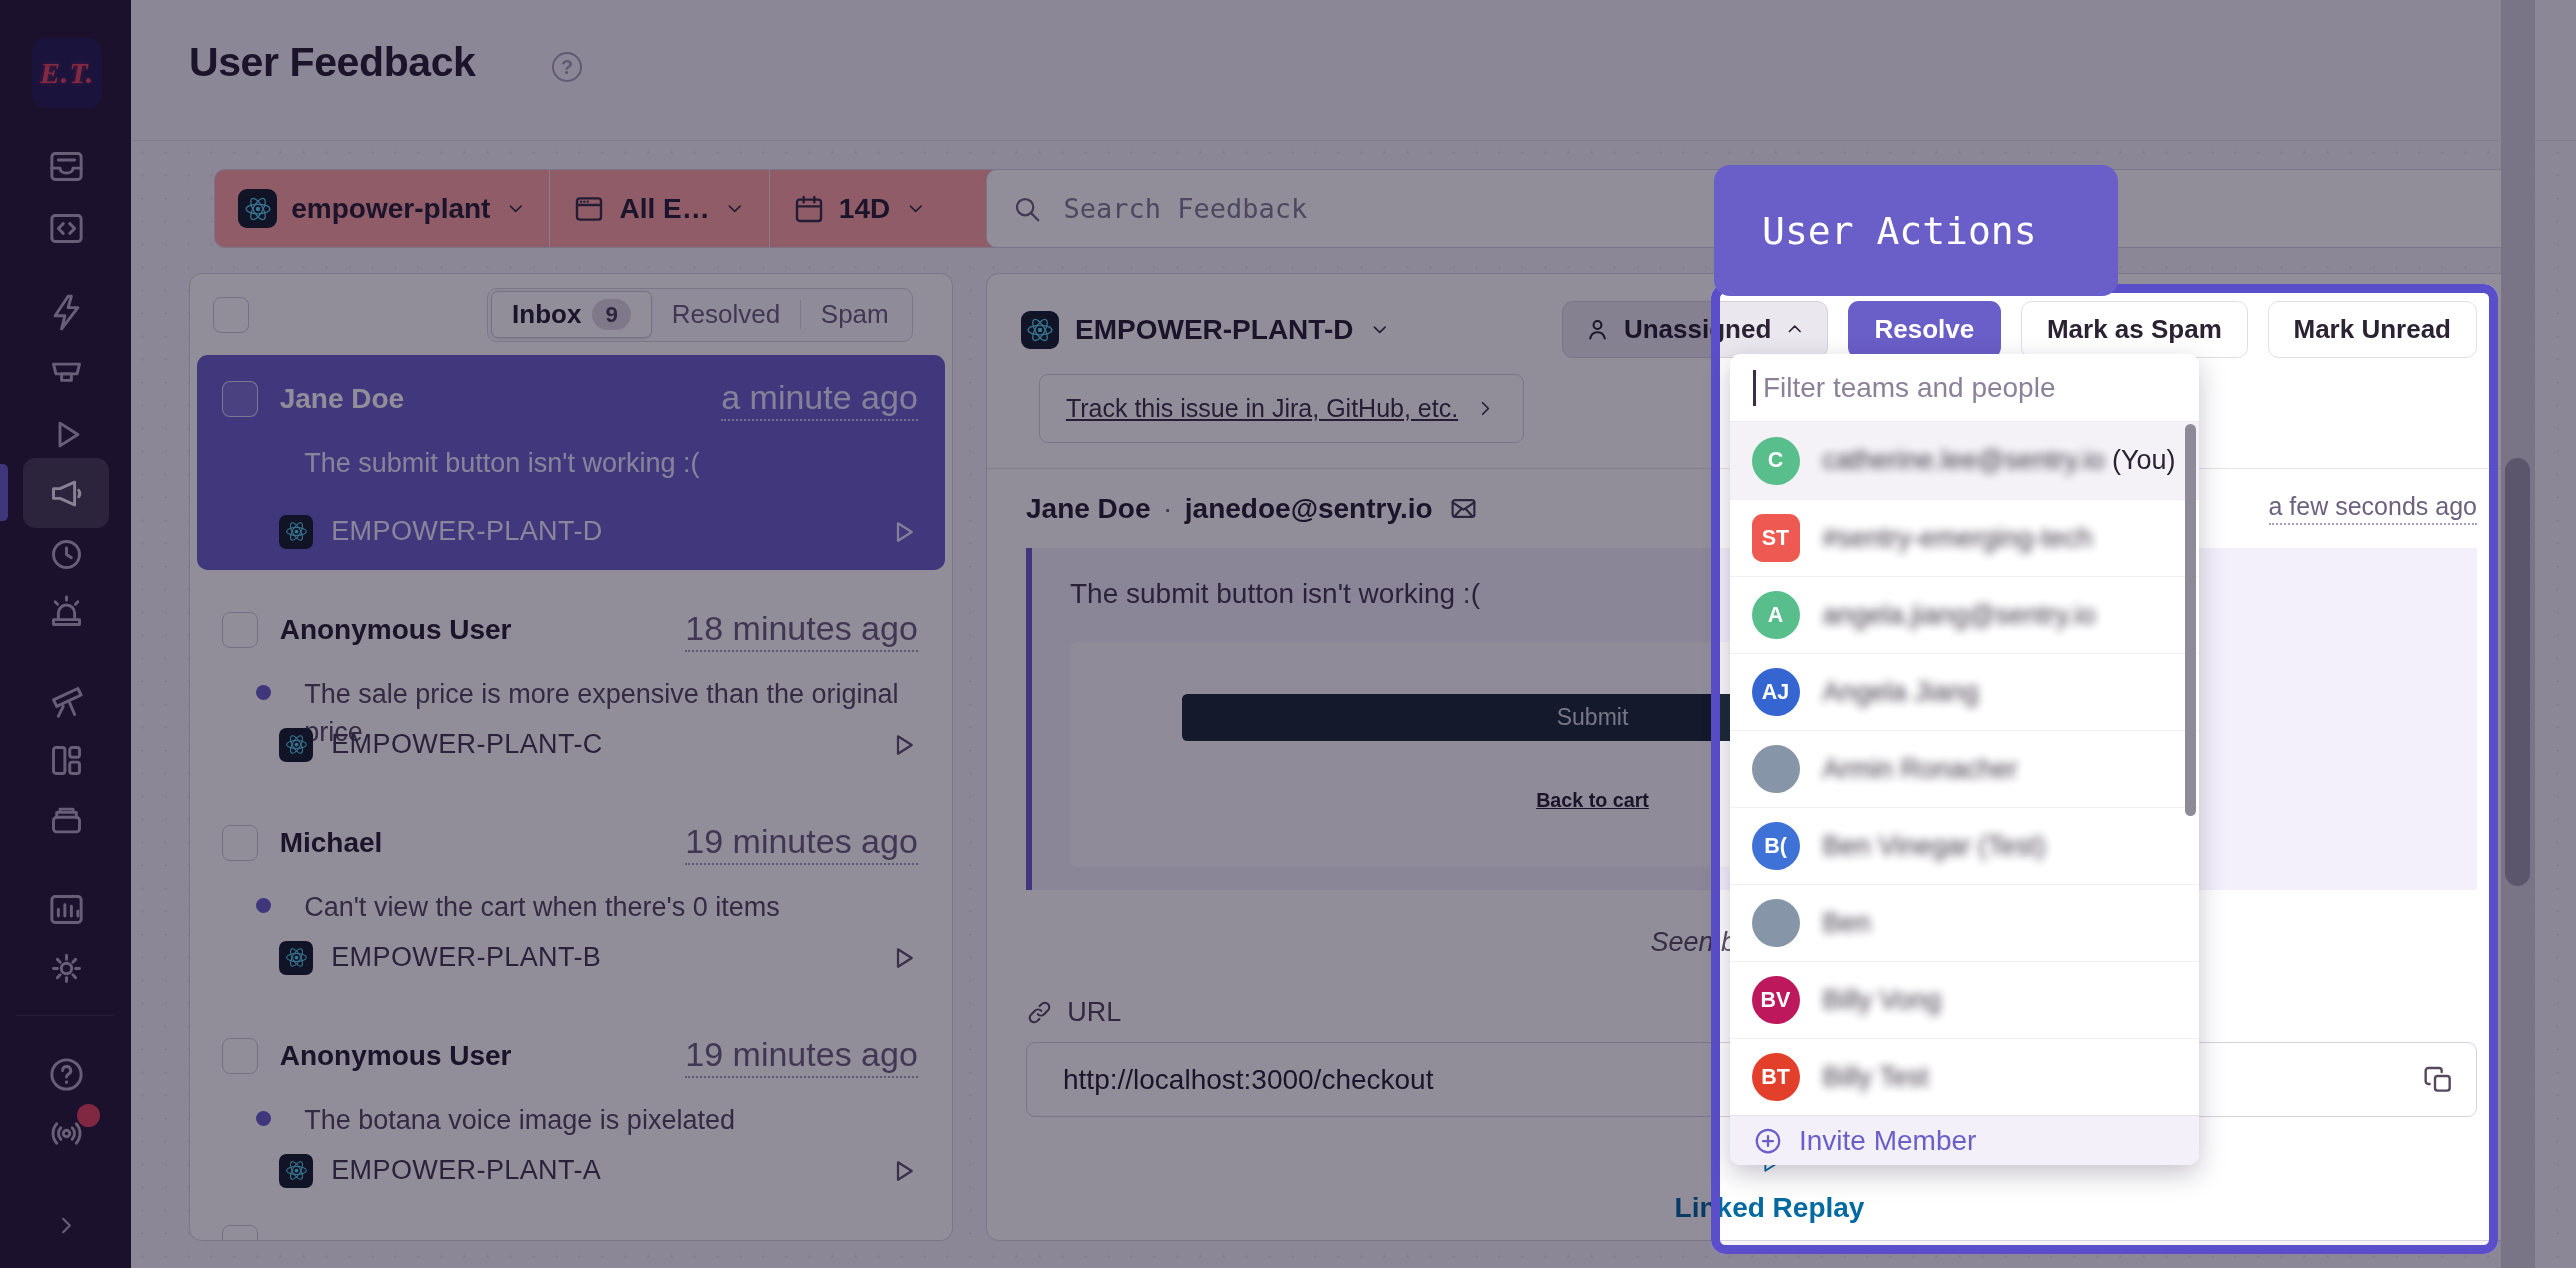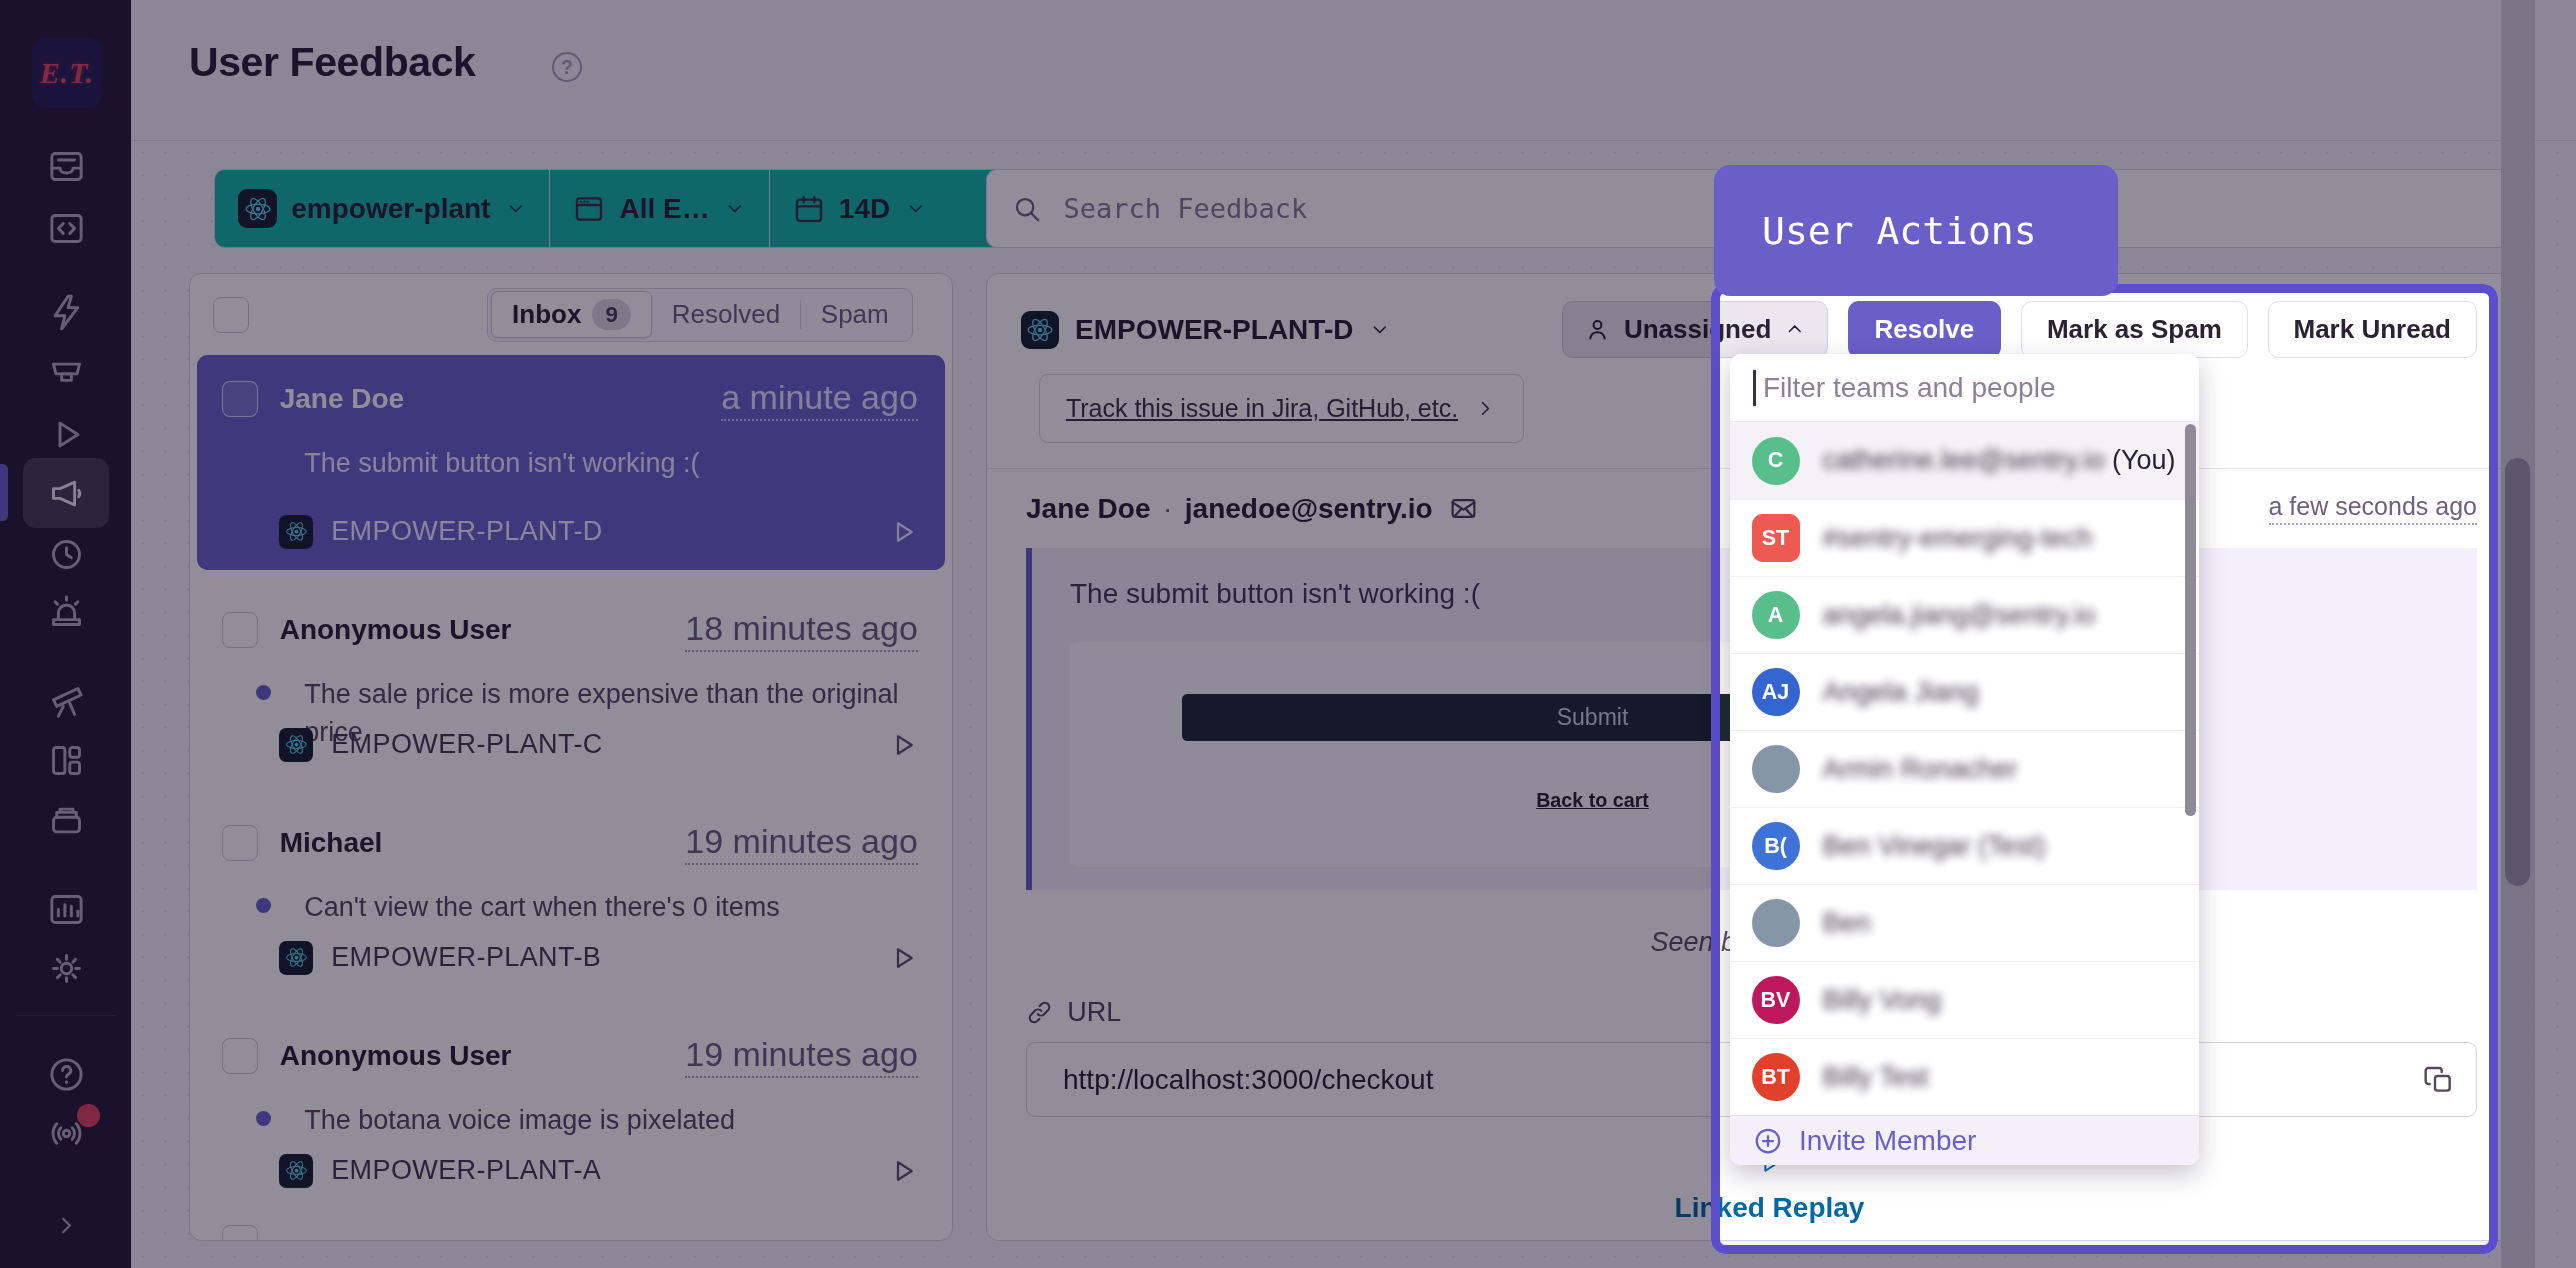--- a/index.html
+++ b/index.html
@@ -24,21 +24,21 @@
 
   
   .page-title { position:absolute; left:189px; top:39px; font-size:41px; font-weight:800; letter-spacing:-0.4px; color:#2b2233; }
   .help-circle { position:absolute; left:552px; top:52px; width:30px; height:30px; border:2.2px solid #a99eb7; border-radius:50%;
                  color:#a99eb7; font-size:19.7px; font-weight:bold; display:flex; align-items:center; justify-content:center; }
   .header-rule { position:absolute; left:131px; top:140px; right:0; height:0.9px; background:#e2dce8; }
   .main-bg-dots { position:absolute; left:131px; top:141px; right:0; bottom:0;
                   background-image:radial-gradient(#e3dee9 1.3px, transparent 1.4px); background-size:23px 23px; }
 
   
-  .filter-bar { position:absolute; left:214px; top:169px; width:804px; height:79px; background:#14b8a6; border:1.3px solid #d8d2de;
+  .filter-bar { position:absolute; left:214px; top:169px; width:804px; height:79px; background:#fca5a5; border:1.3px solid #d8d2de;
                 border-radius:10.7px; display:flex; align-items:stretch; z-index:2; }
   .filter-seg { display:flex; align-items:center; gap:14.3px; padding:0 23px; font-size:28px; font-weight:bold; color:#2b2233; }
   .filter-seg + .filter-seg { border-left:1.3px solid #e5e0ea; }
   .react-badge { width:39px; height:39px; background:#16222d; border-radius:9px; display:flex; align-items:center; justify-content:center; flex:none; }
   .react-badge svg { width:30px; height:30px; }
   .chev { color:#3a3045; }
   .chev svg { width:21.5px; height:21.5px; }
   .search-box { position:absolute; left:986px; top:169px; width:1528px; height:79px; background:#fff; border:1.3px solid #d8d2de;
                 border-radius:10.7px; display:flex; align-items:center; padding:0 25px; gap:21.5px; z-index:2; }
   .search-box .ph { font-family:"DejaVu Sans Mono", monospace; font-size:27px; color:#887d96; }

